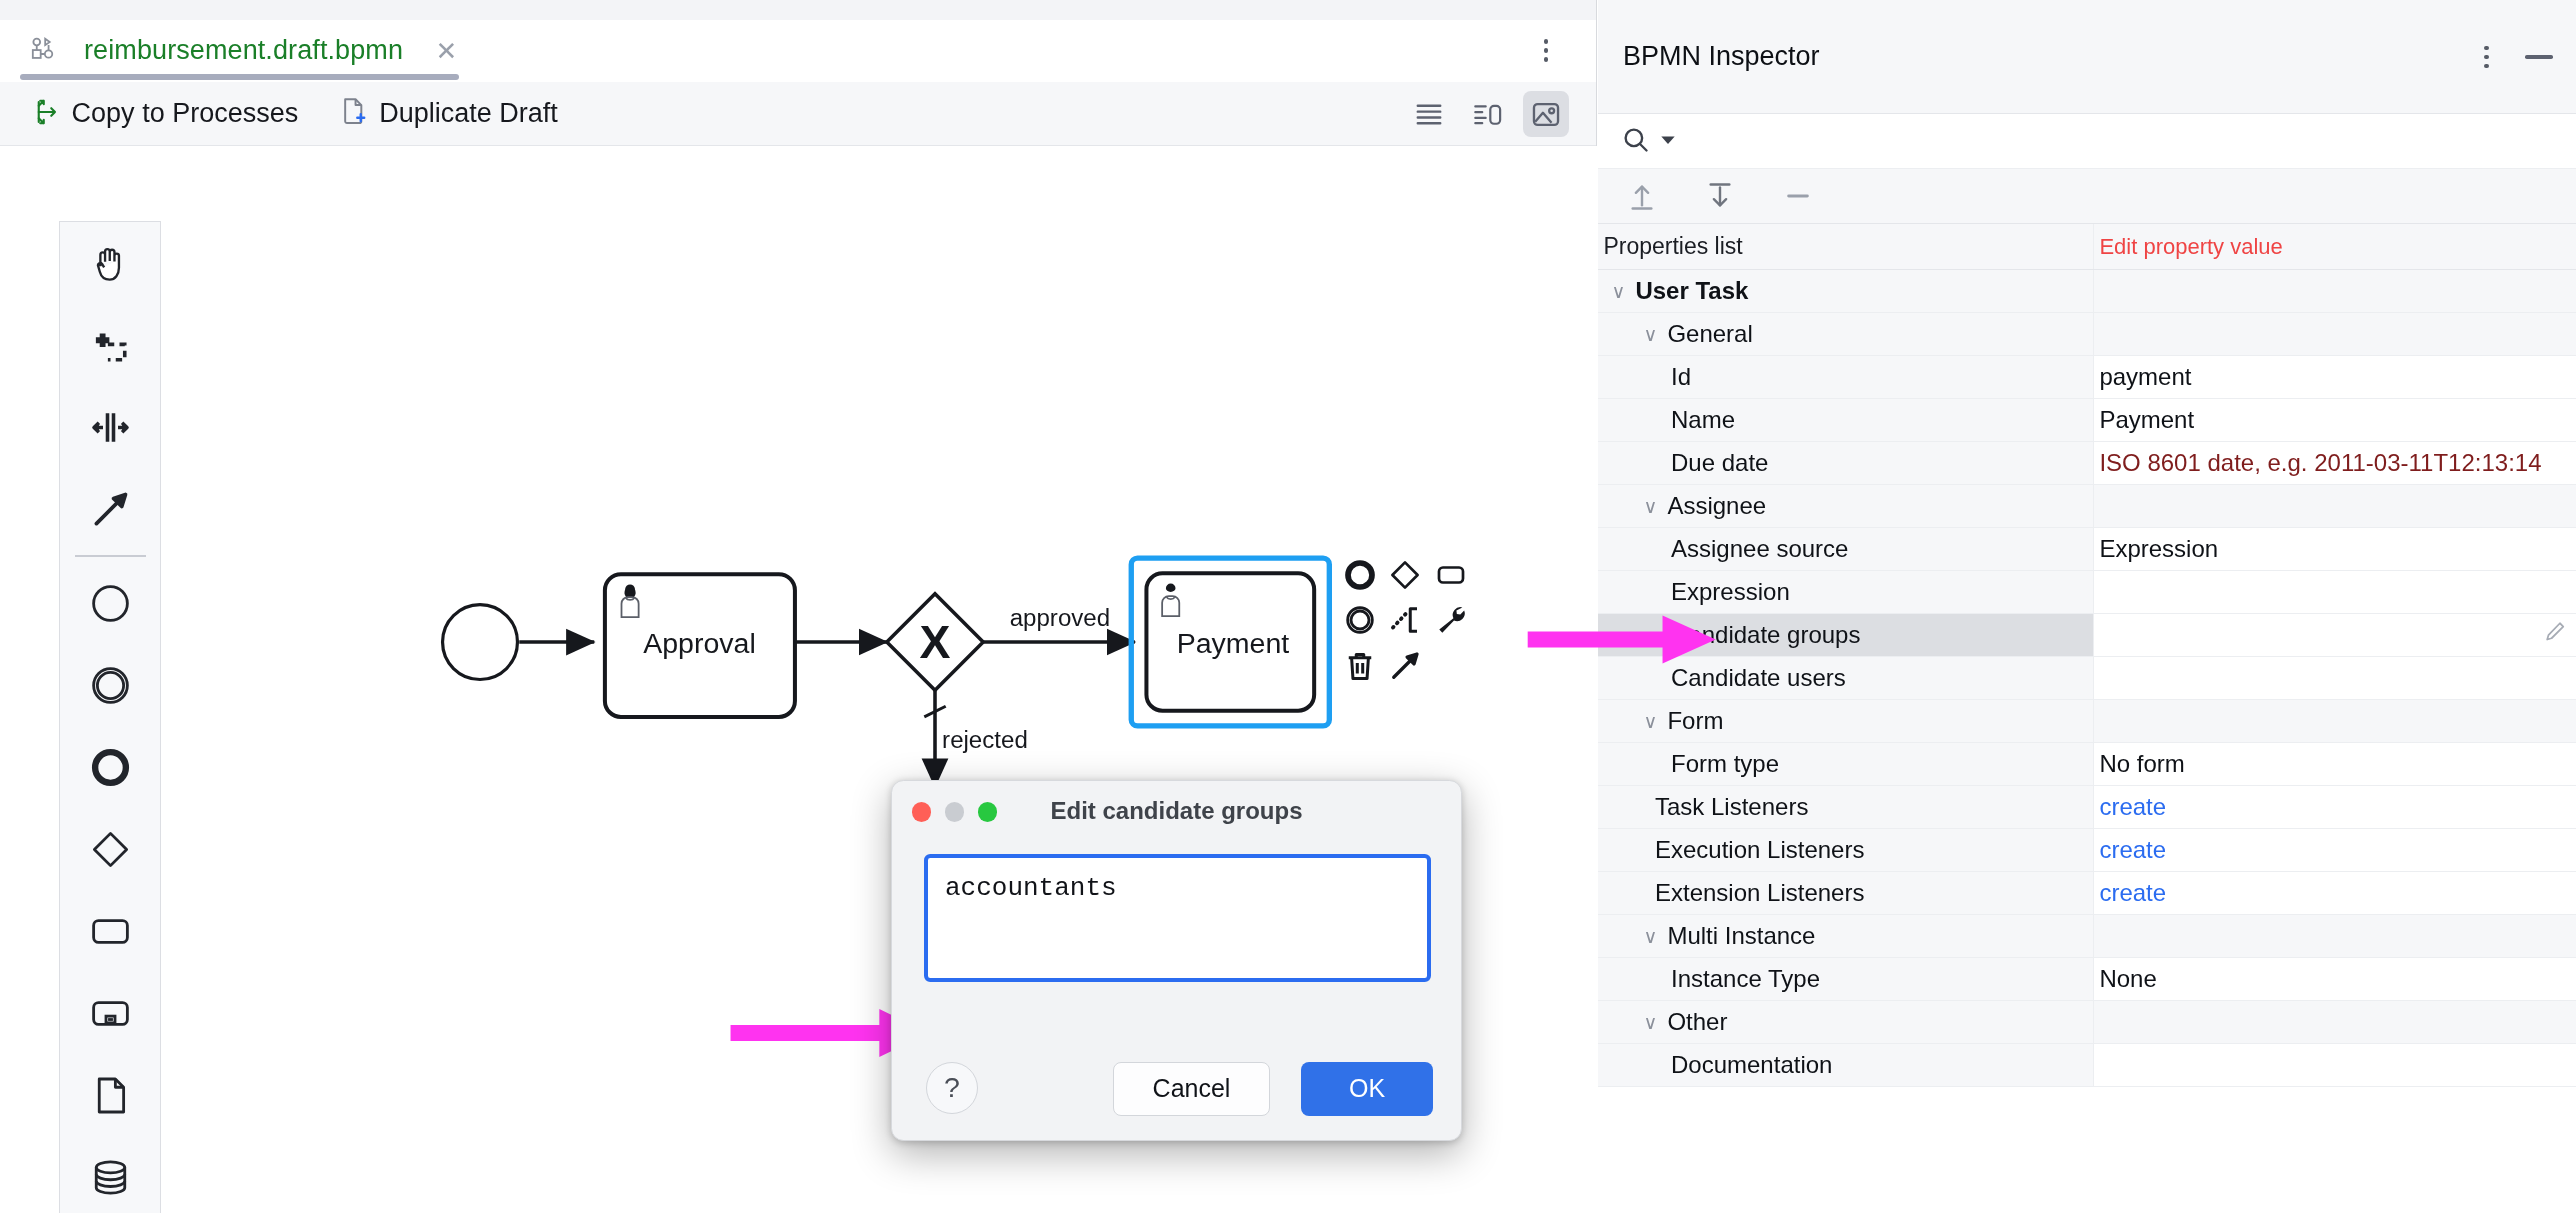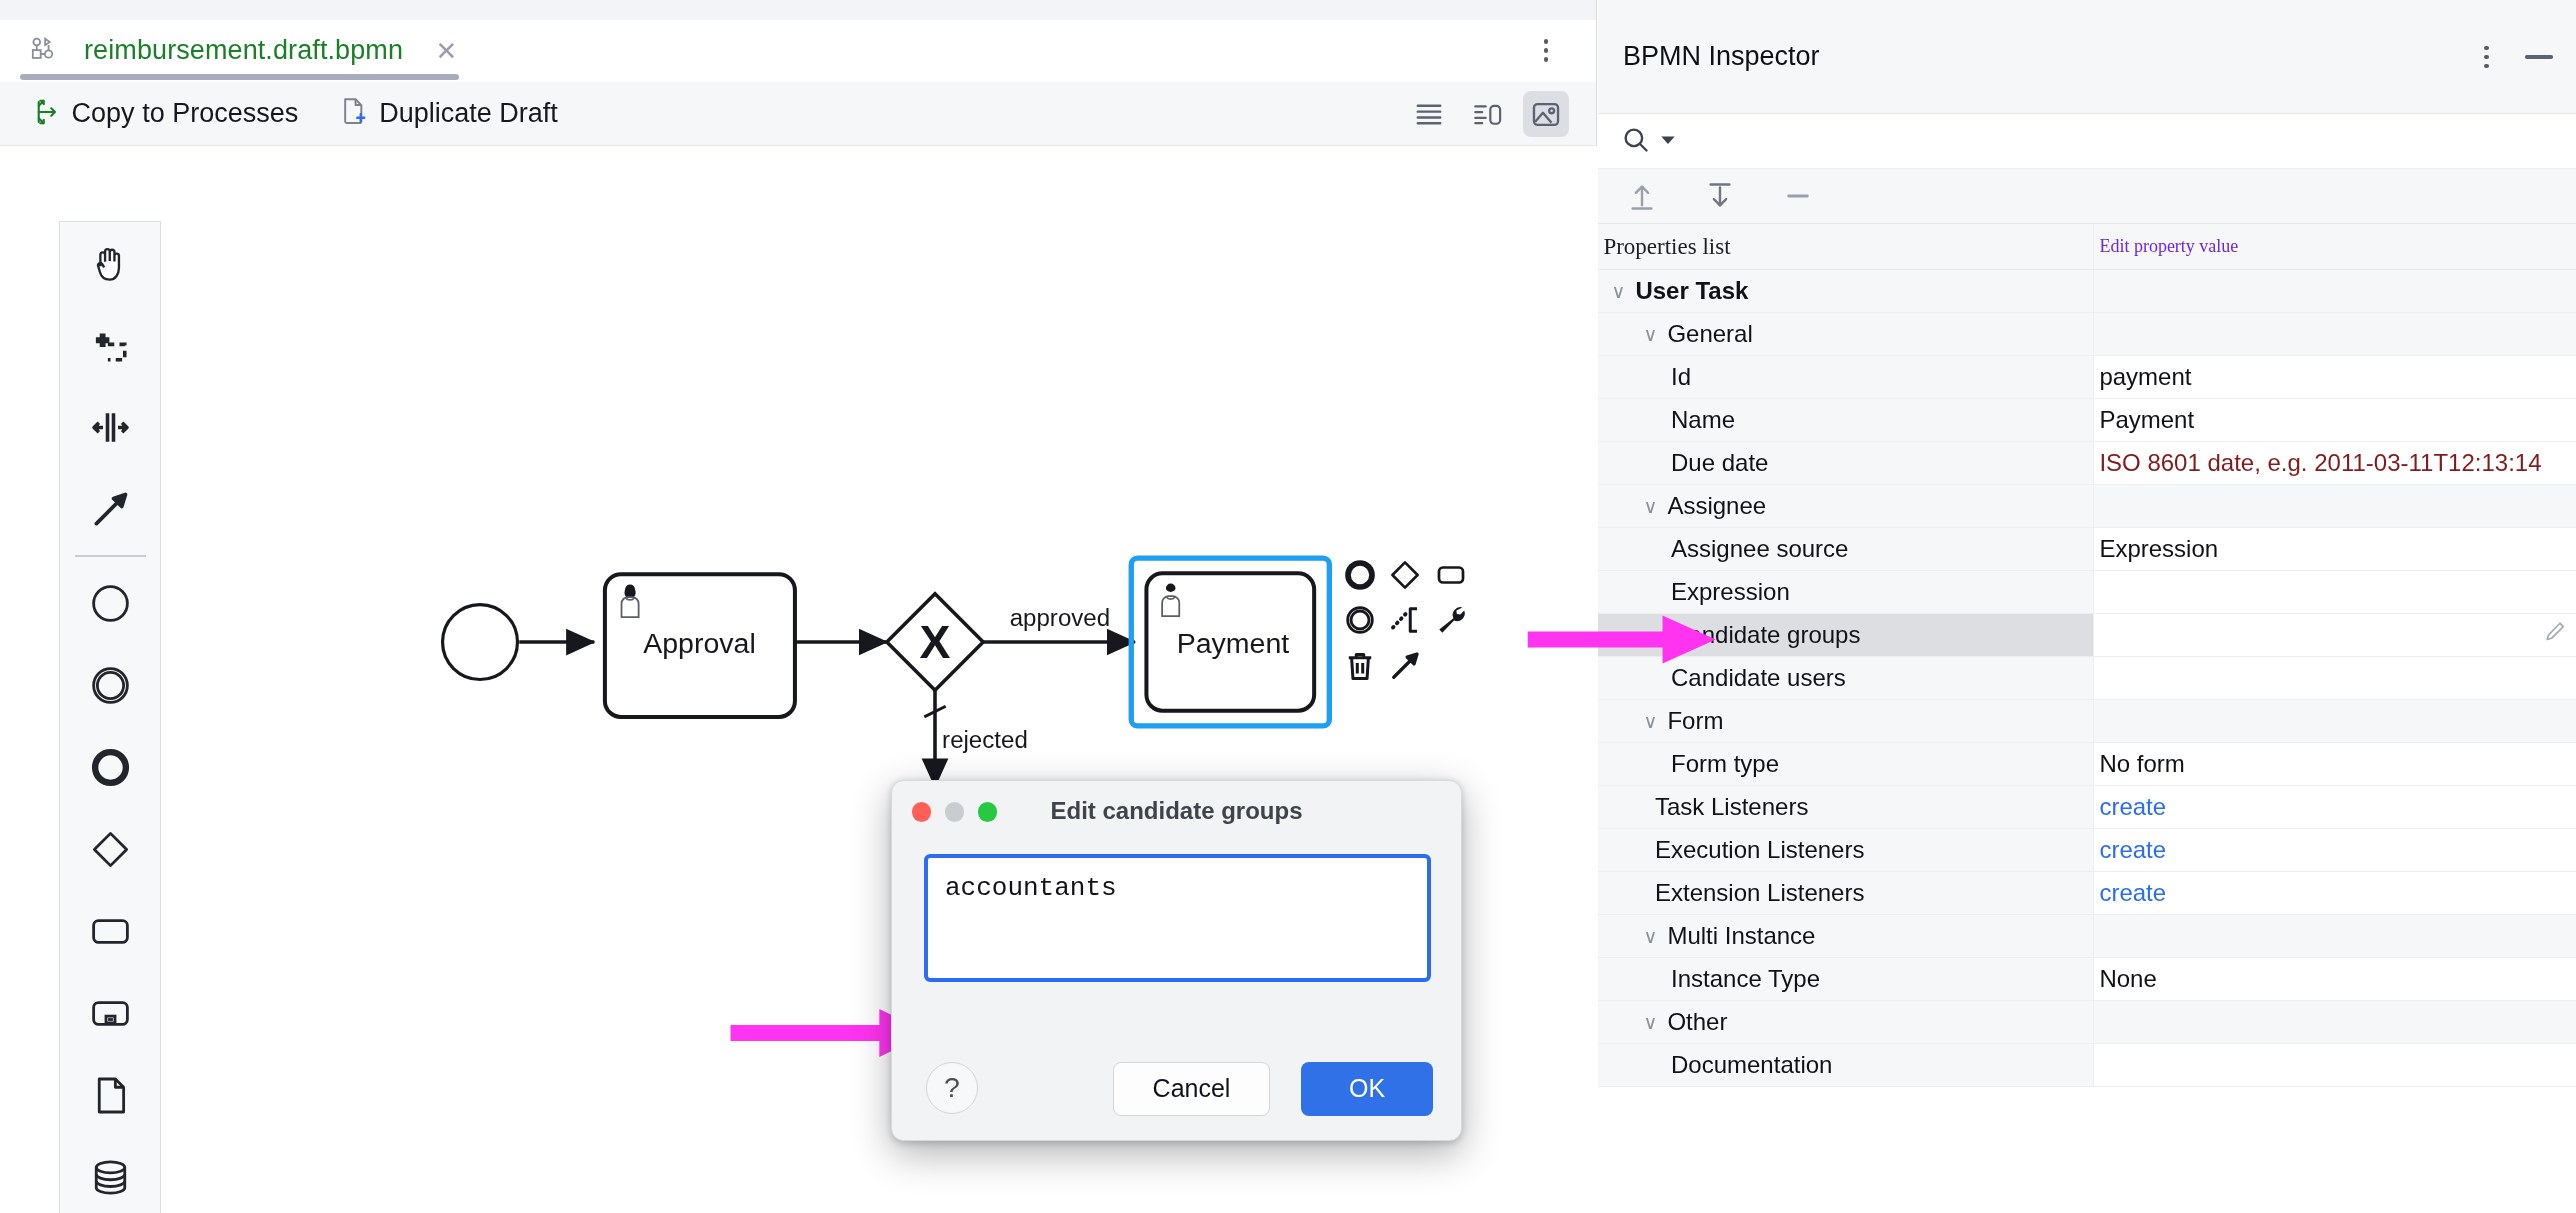--- a/index.html
+++ b/index.html
@@ -167,36 +167,36 @@
     padding-left: 23px; gap: 37px;
   }
   .tb-icon { width: 41px; height: 41px; display: flex; align-items: center; justify-content: center; }
 
   
   #prop-table { width: 100%; }
   .prow {
     display: flex; height: 43px; align-items: stretch;
     border-bottom: 0.9px solid #eceef1;
   }
-  .prow.header { background: #f6f7f9; height: 46px; border-bottom: 1.8px solid #e4e6ea; font-family: Liberation Serif, serif; }
+  .prow.header { background: #f6f7f9; height: 46px; border-bottom: 1.8px solid #e4e6ea; }
   .prow.group { background: #f6f7f9; }
   .prow.selected .pname { background: #dcdee2; }
   .pname {
     width: 496px; display: flex; align-items: center;
     font-size: 24px; color: #0f1217; background: #f6f7f9;
     border-right: 0.9px solid #eceef1;
   }
   .prow.header .pname { font-size: 23px; color: #1a1d23; padding-left: 5.4px; }
   .pval {
     flex: 1; display: flex; align-items: center;
     font-size: 24px; color: #0f1217; background: #ffffff;
     padding-left: 5.4px; position: relative; overflow: hidden; white-space: nowrap;
   }
   .prow.group .pval, .prow.header .pval { background: #f6f7f9; }
-  .prow.header .pval { font-size: 18px; color: #6d28d9; }
+  .prow.header .pval { font-size: 22px; color: #ef4444; }
   .prow.group .pname { font-size: 24px; }
   .pval.placeholder { color: #7f1d1d; }
   .pval.link { color: #2b6cf0; }
   .grp-chev {
     display: inline-flex; width: 23px; justify-content: center;
     color: #8b909b; font-size: 19px; margin-right: 5.4px;
   }
   .bold { font-weight: bold; }
   .edit-pencil { position: absolute; right: 9px; top: 50%; transform: translateY(-50%); }
 </style>

